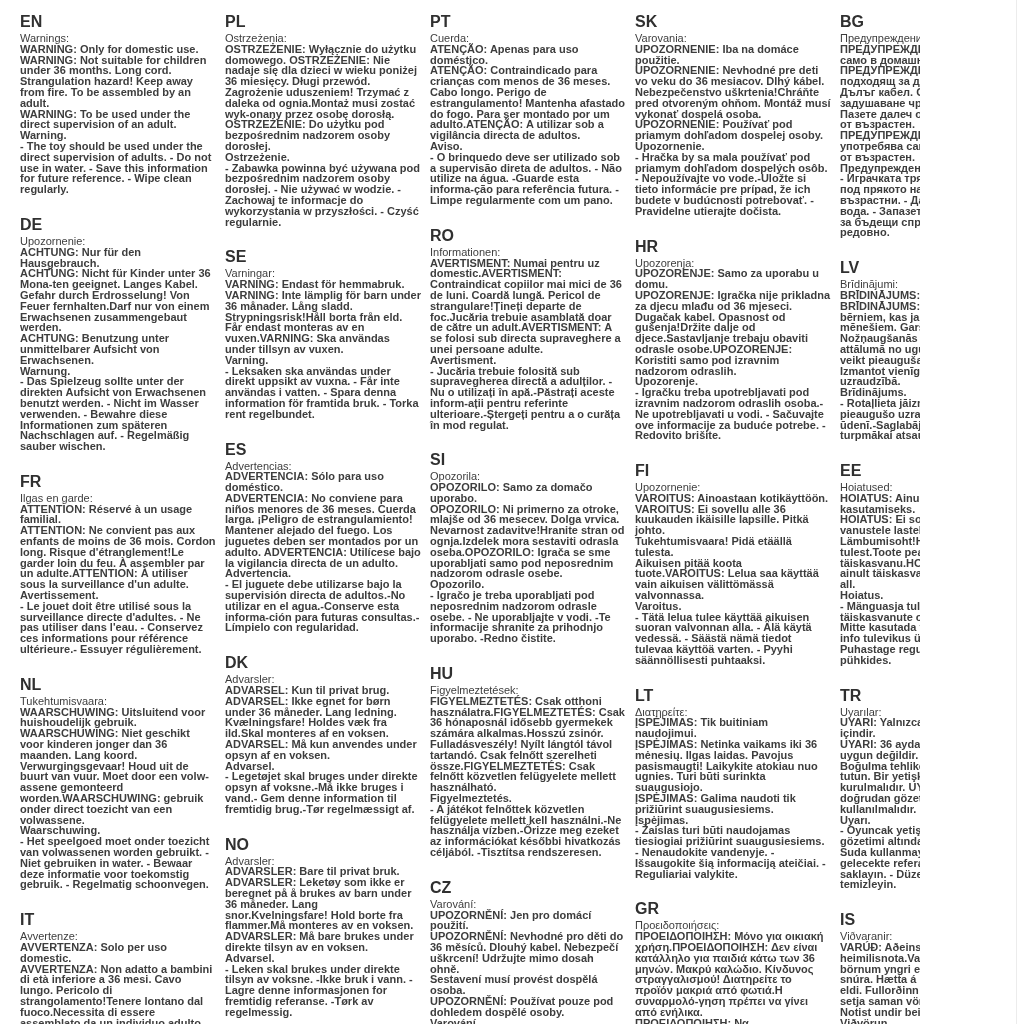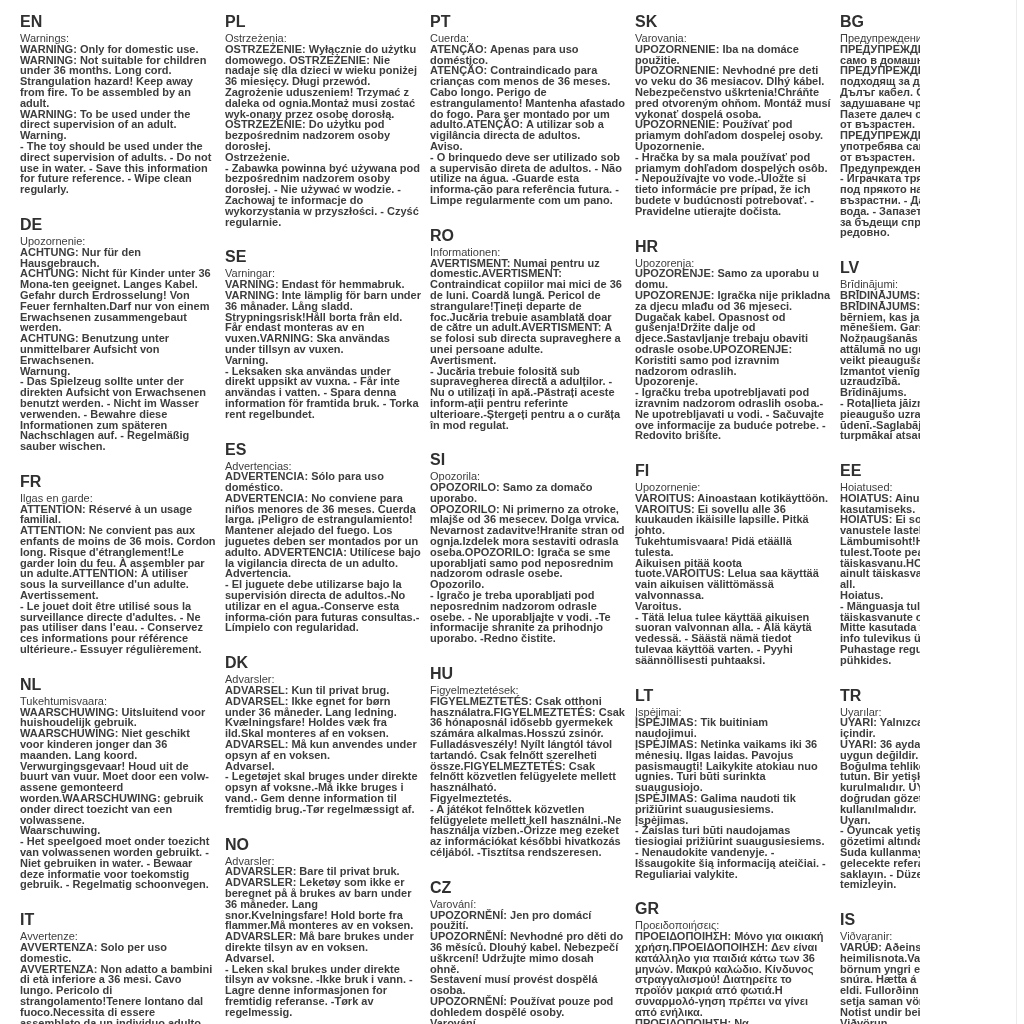--- a/index.html
+++ b/index.html
@@ -200,21 +200,21 @@
       <p class="hd">Upozornenie:</p>
       <p class="bd">VAROITUS: Ainoastaan kotikäyttöön.
 VAROITUS: Ei sovellu alle 36 kuukauden ikäisille lapsille. Pitkä johto.
 Tukehtumisvaara! Pidä etäällä tulesta.
 Aikuisen pitää koota tuote.VAROITUS: Lelua saa käyttää vain aikuisen välittömässä valvonnassa.
 Varoitus.
 - Tätä lelua tulee käyttää aikuisen suoran valvonnan alla. -  Älä käytä vedessä. - Säästä nämä tiedot tulevaa käyttöä varten. -  Pyyhi säännöllisesti puhtaaksi.</p>
     </section>
     <section class="block">
       <h2 class="code">LT</h2>
-      <p class="hd">Įspėjimai:</p>
+      <p class="hd">Διατηρείτε:</p>
       <p class="bd">ĮSPĖJIMAS: Tik buitiniam naudojimui.
 ĮSPĖJIMAS: Netinka vaikams iki 36 mėnesių. Ilgas laidas. Pavojus pasismaugti! Laikykite atokiau nuo ugnies. Turi būti surinkta suaugusiojo.
 ĮSPĖJIMAS: Galima naudoti tik prižiūrint suaugusiesiems.
 Įspėjimas.
 - Žaislas turi būti naudojamas tiesiogiai prižiūrint suaugusiesiems. -  Nenaudokite vandenyje. -Išsaugokite šią informaciją ateičiai. -Reguliariai valykite.</p>
     </section>
     <section class="block">
       <h2 class="code">GR</h2>
       <p class="hd">Προειδοποιήσεις:</p>
       <p class="bd">ΠΡΟΕΙΔΟΠΟΙΗΣΗ: Μόνο για οικιακή χρήση.ΠΡΟΕΙΔΟΠΟΙΗΣΗ: Δεν είναι κατάλληλο για παιδιά κάτω των 36 μηνών. Μακρύ καλώδιο. Κίνδυνος στραγγαλισμού! Διατηρείτε το προϊόν μακριά από φωτιά.Η συναρμολό-γηση πρέπει να γίνει από ενήλικα.

